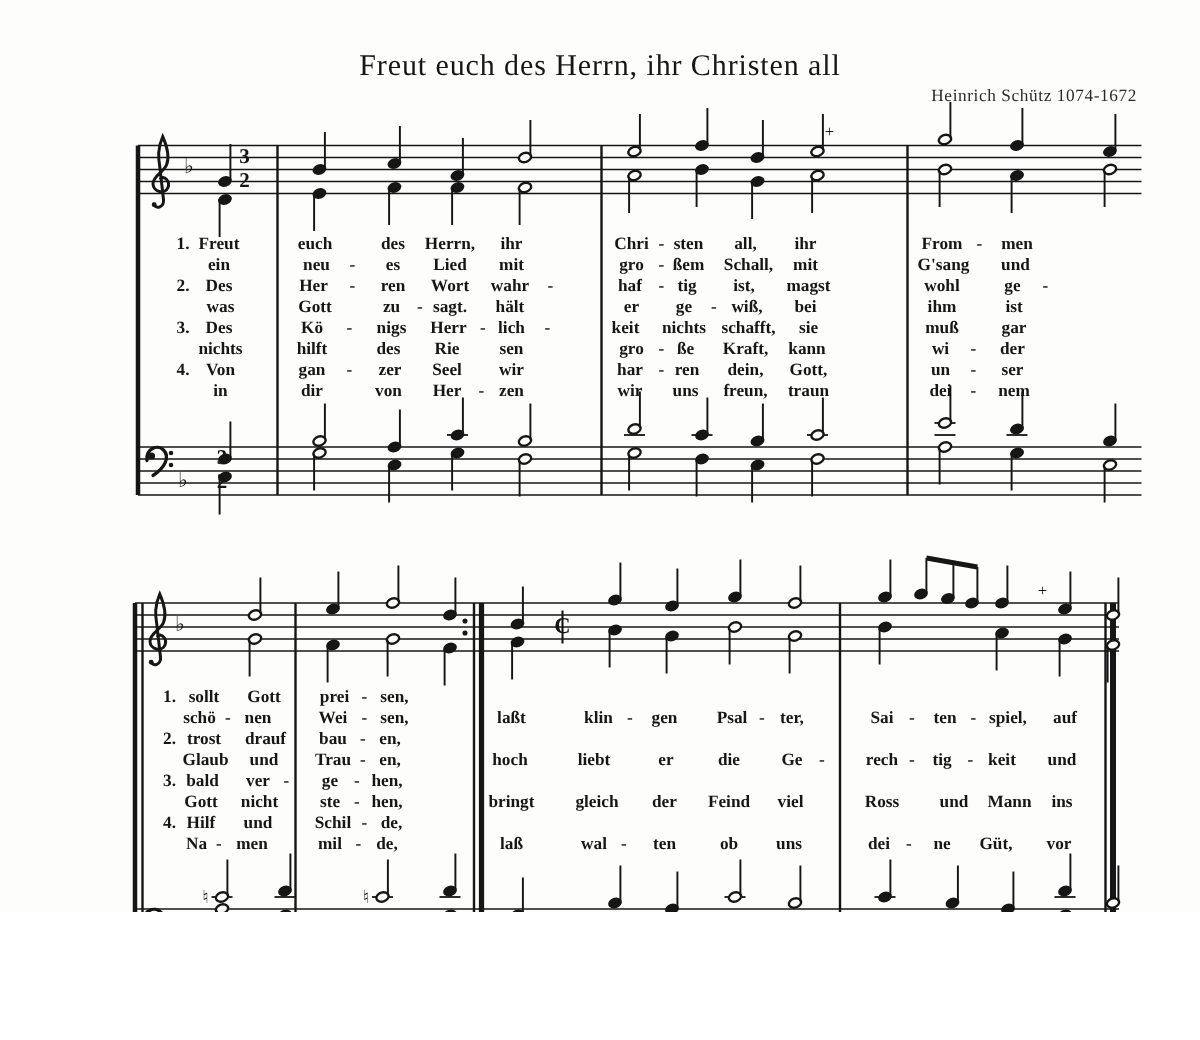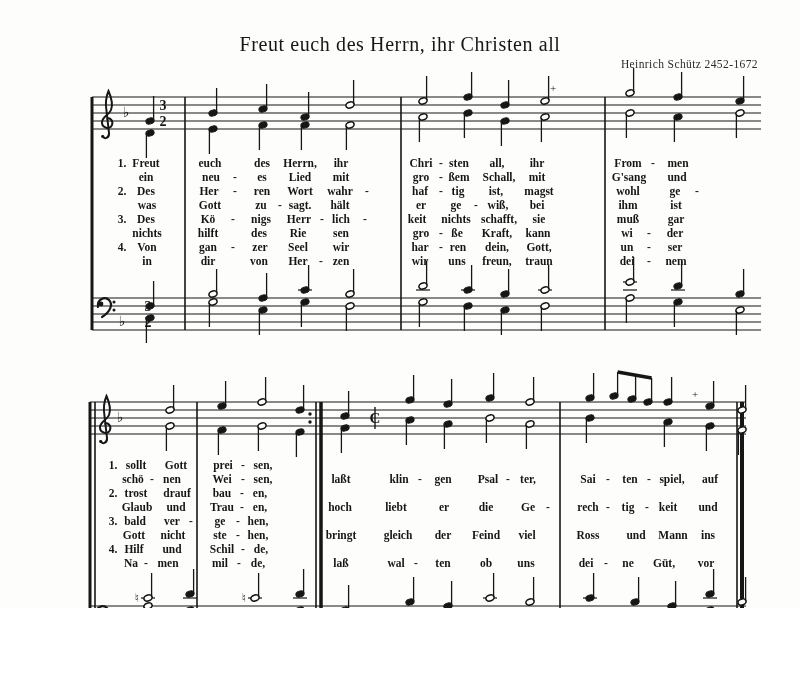--- a/index.html
+++ b/index.html
@@ -23,21 +23,21 @@
     color:#2a2a2a;
   }
   svg.score{position:absolute; top:0; left:0;}
   .lyric{ font-family:"Liberation Serif", serif; font-weight:bold; }
 </style>
 </head>
 <body>
 
 <div class="page">
   <div class="title">Freut euch des Herrn, ihr Christen all</div>
-  <div class="composer">Heinrich Schütz 2452-1672</div>
+  <div class="composer">Heinrich Schütz 1074-1672</div>
   <svg class="score" width="800" height="693" viewBox="0 0 800 693">
       <line x1="92" y1="97" x2="761" y2="97" stroke="#161616" stroke-width="1.1"></line>
       <line x1="92" y1="105" x2="761" y2="105" stroke="#161616" stroke-width="1.1"></line>
       <line x1="92" y1="113" x2="761" y2="113" stroke="#161616" stroke-width="1.1"></line>
       <line x1="92" y1="121" x2="761" y2="121" stroke="#161616" stroke-width="1.1"></line>
       <line x1="92" y1="129" x2="761" y2="129" stroke="#161616" stroke-width="1.1"></line>
       <line x1="92" y1="298" x2="761" y2="298" stroke="#161616" stroke-width="1.1"></line>
       <line x1="92" y1="306" x2="761" y2="306" stroke="#161616" stroke-width="1.1"></line>
       <line x1="92" y1="314" x2="761" y2="314" stroke="#161616" stroke-width="1.1"></line>
       <line x1="92" y1="322" x2="761" y2="322" stroke="#161616" stroke-width="1.1"></line>

